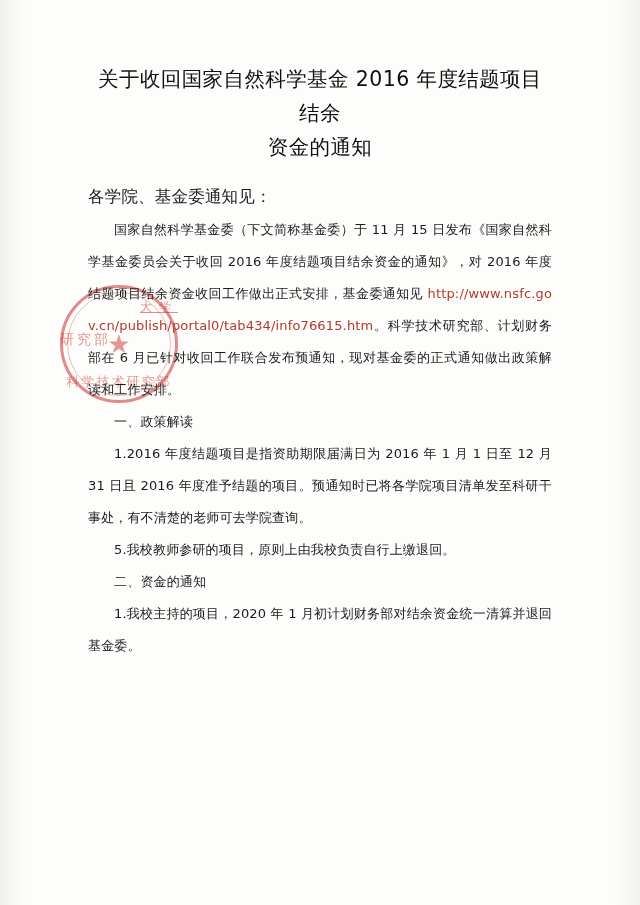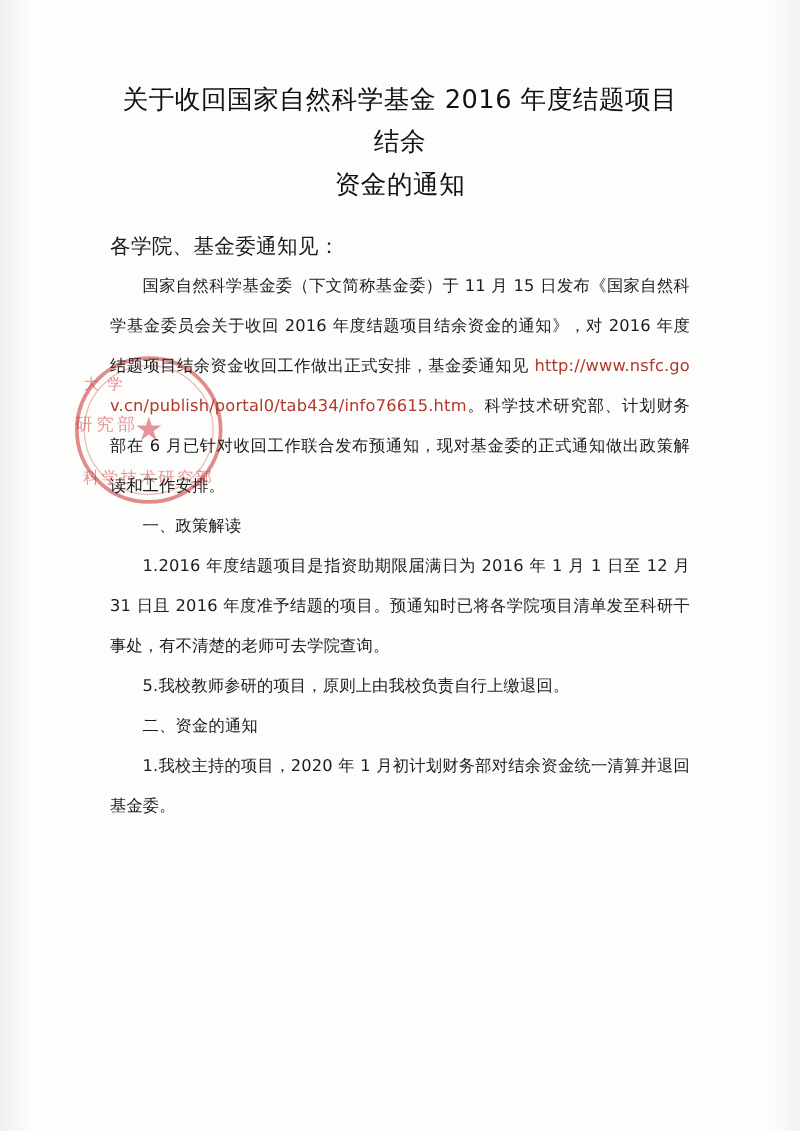--- a/index.html
+++ b/index.html
@@ -122,25 +122,26 @@
     top: 50%;
     transform: translate(-50%, -50%);
     font-size: 26px;
     color: rgba(201, 47, 45, 0.5);
     line-height: 1;
   }
   .seal .seal-top {
     position: absolute;
     left: 0; right: 0;
     top: 14px;
-    text-align: left;
+    text-align: right;
     font-size: 12px;
     color: rgba(201, 47, 45, 0.55);
     letter-spacing: 7px;
     text-indent: 7px;
+    text-decoration: underline;
   }
   .seal .seal-bottom {
     position: absolute;
     left: 0; right: 0;
     bottom: 12px;
     text-align: center;
     font-size: 13px;
     color: rgba(201, 47, 45, 0.5);
     letter-spacing: 2px;
   }

